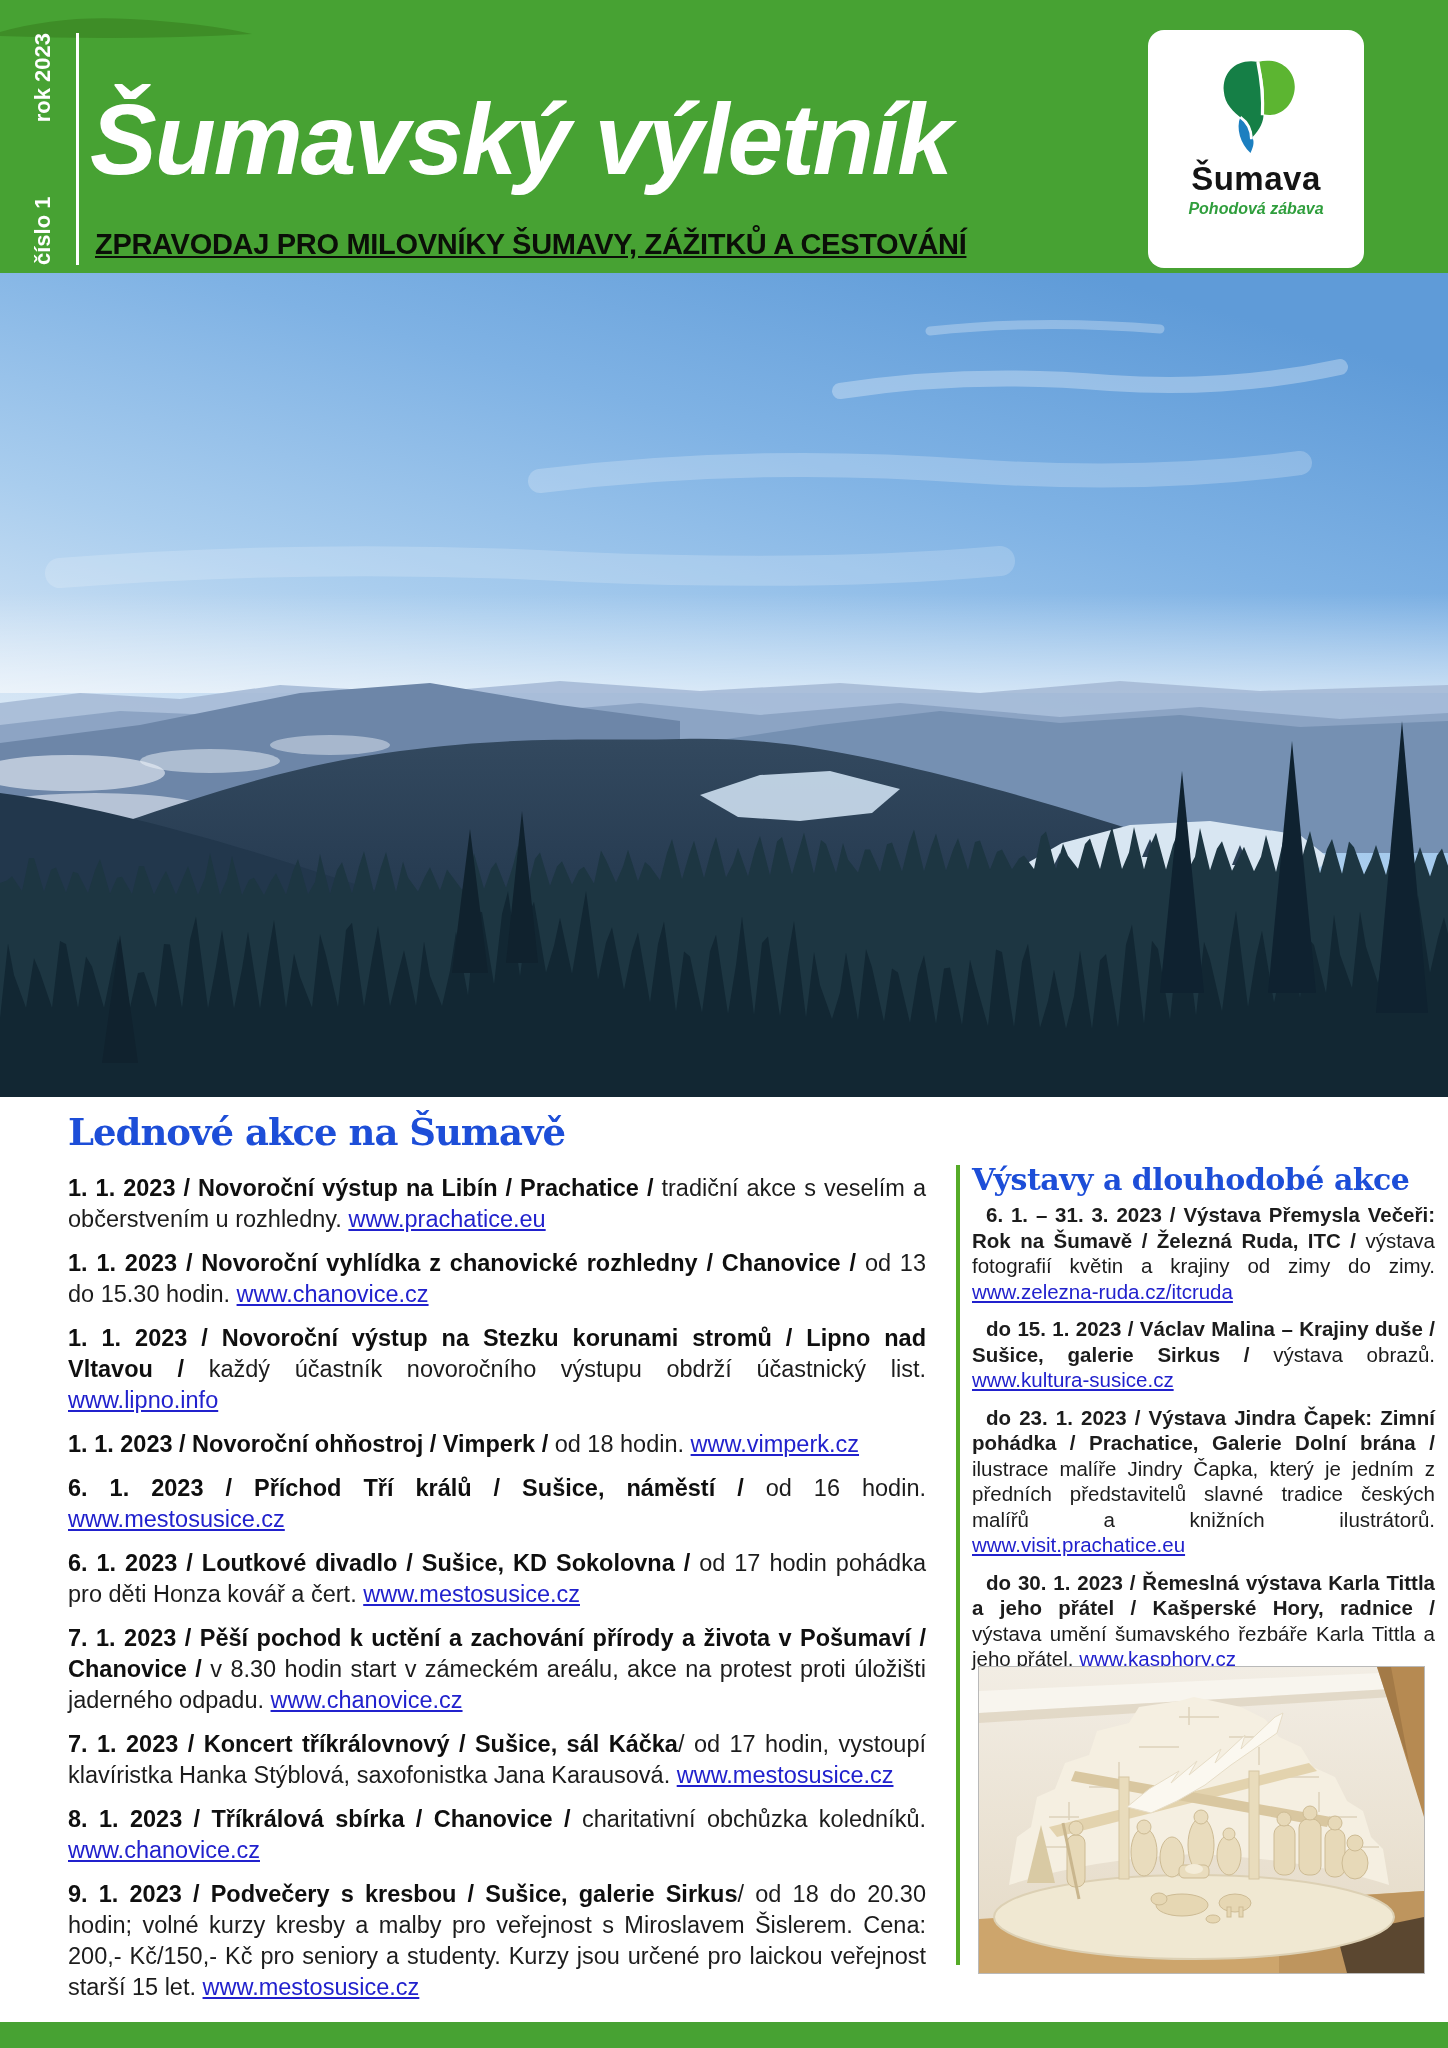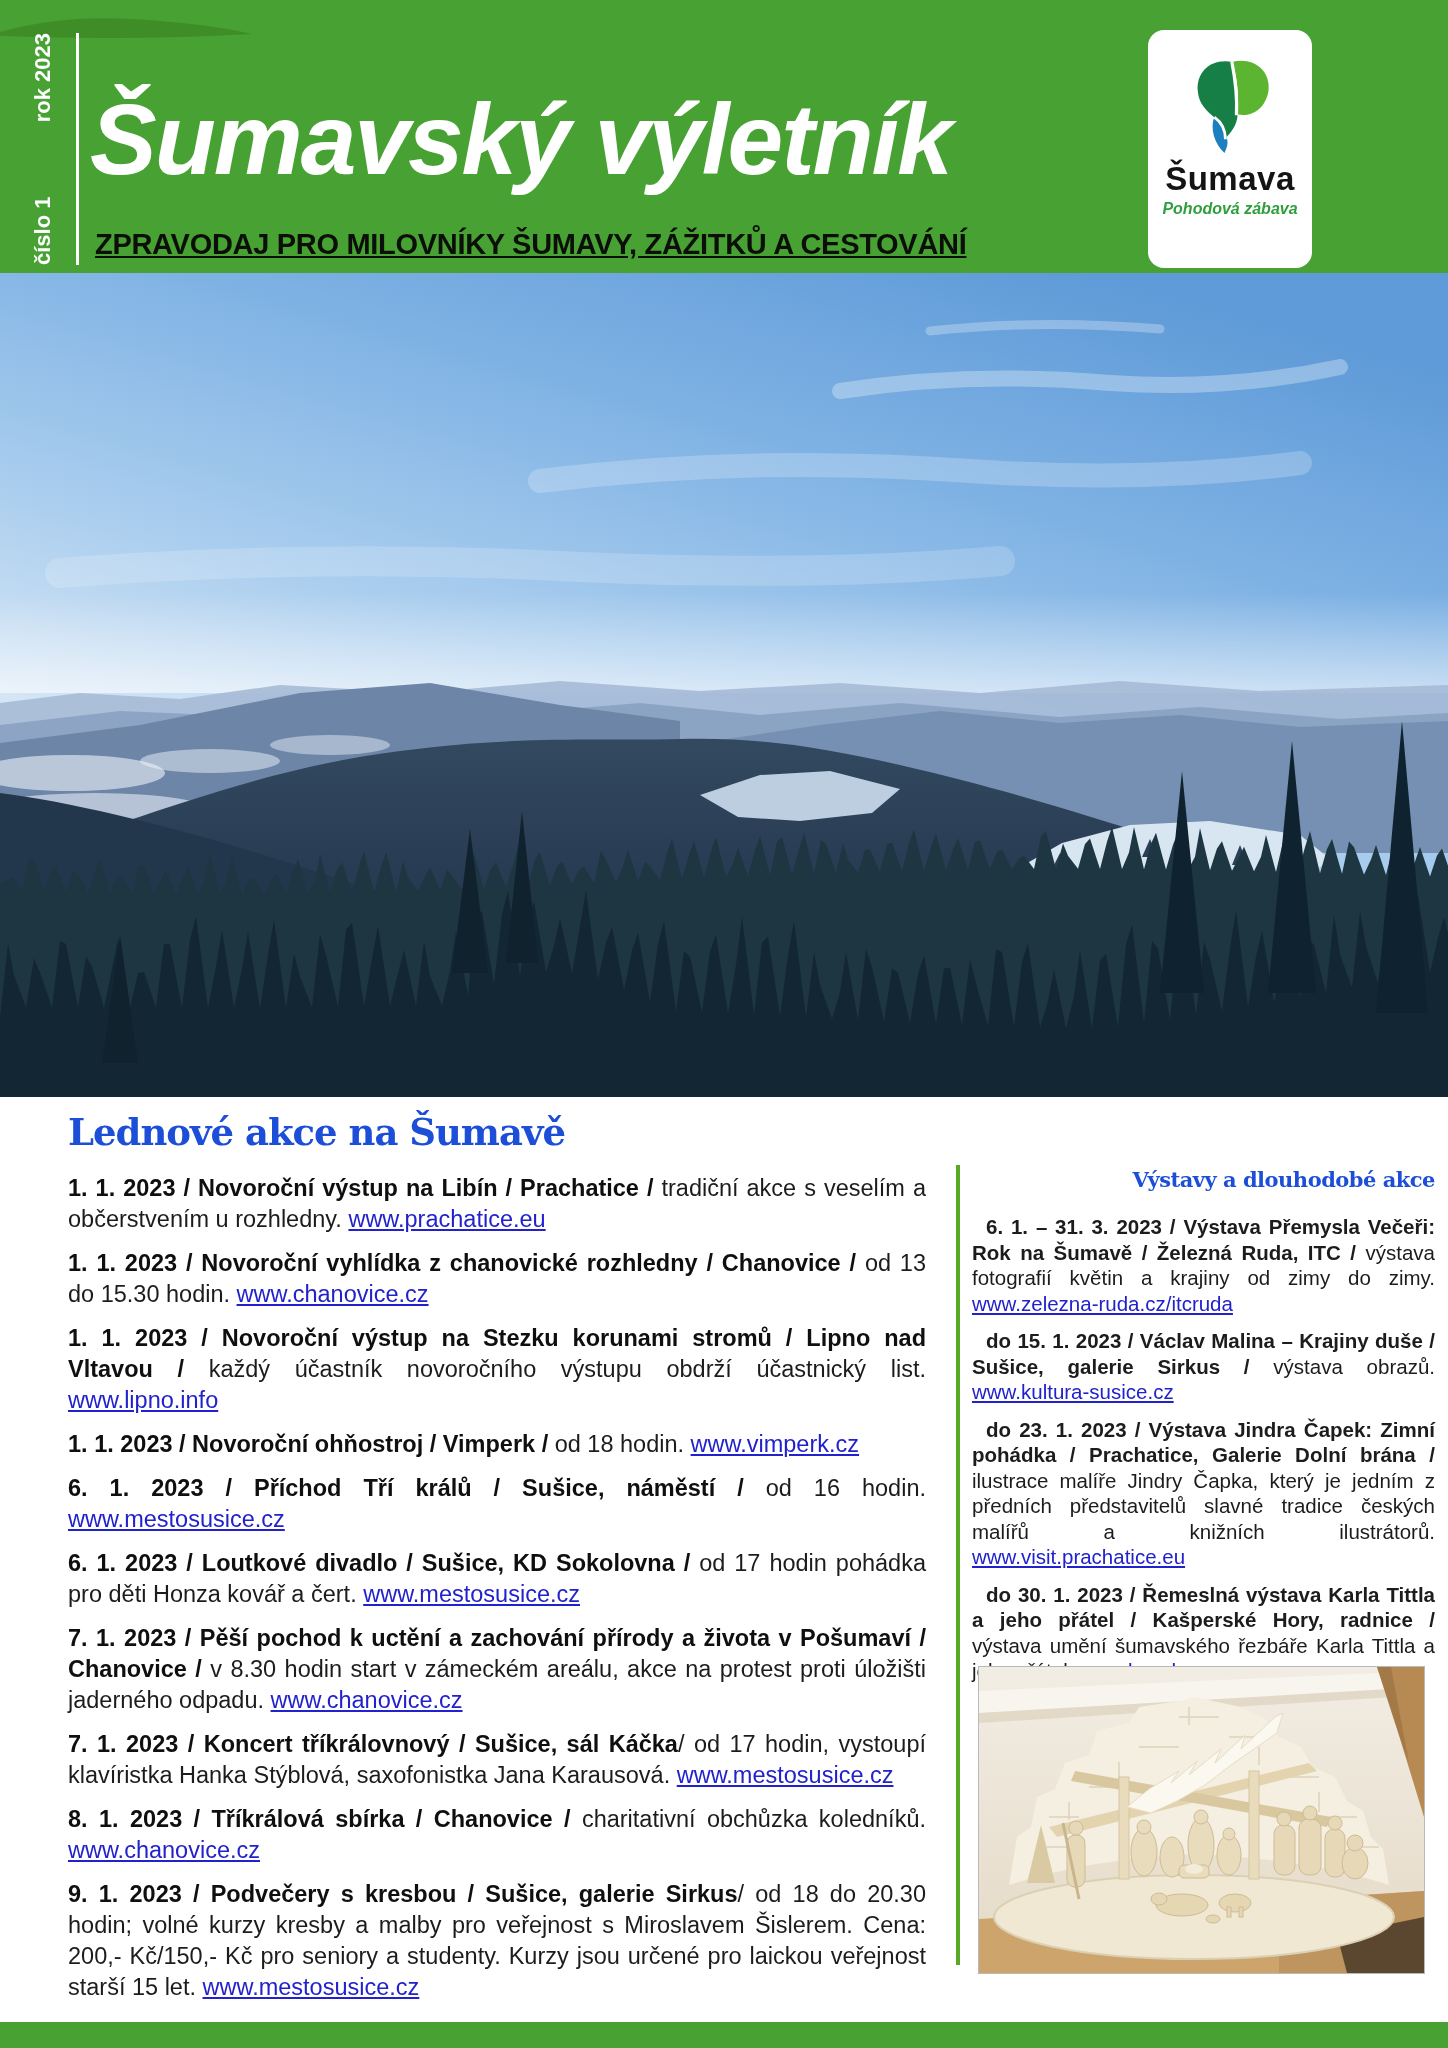--- a/index.html
+++ b/index.html
@@ -20,21 +20,21 @@
   .title{
     position:absolute;left:90px;top:84px;margin:0;
     color:#ffffff;font-size:100px;line-height:110px;font-weight:bold;font-style:italic;
     letter-spacing:-2px;white-space:nowrap;
   }
   .subtitle{
     position:absolute;left:95px;top:228px;
     color:#0b0f08;font-size:29px;font-weight:bold;letter-spacing:-0.3px;white-space:nowrap;text-decoration:underline;
   }
   .logo-box{
-    position:absolute;left:1148px;top:30px;width:164px;height:238px;
+    position:absolute;left:1148px;top:30px;width:216px;height:238px;
     background:#ffffff;border-radius:16px;
     display:flex;flex-direction:column;align-items:center;padding-top:26px;box-sizing:border-box;
   }
   .logo-mark{width:92px;height:102px;}
   .logo-name{font-size:33px;font-weight:bold;color:#141414;margin-top:2px;letter-spacing:0.5px;}
   .logo-tagline{font-size:16px;font-weight:bold;font-style:italic;color:#2f9e3c;margin-top:2px;}
   
   .hero{position:absolute;left:0;top:273px;width:1448px;height:824px;overflow:hidden;}
   .hero svg{display:block;width:1448px;height:824px;}
   
@@ -45,21 +45,21 @@
   .col-left{position:absolute;left:68px;top:1108px;width:862px;}
   .col-left h2{font-size:37px;line-height:48px;margin-bottom:17px;}
   .evt{
     font-size:23.5px;line-height:31px;text-align:justify;color:#1c1c1c;
     margin:0 4px 13px 0;
   }
   .evt b{color:#0f0f0f;}
   .link{color:#2121cd;text-decoration:underline;cursor:pointer;}
   .divider{position:absolute;left:956px;top:1165px;width:4px;height:800px;background:#55ab28;}
   .col-right{position:absolute;left:972px;top:1158px;width:463px;}
-  .col-right h2{font-size:21px;line-height:44px;letter-spacing:-0.5px;margin-bottom:12px;text-align:right;}
+  .col-right h2{font-size:30px;line-height:44px;letter-spacing:-0.5px;text-align:left;}
   .evt2{
     font-size:20.5px;line-height:25.5px;text-align:justify;color:#1c1c1c;
     text-indent:14px;margin:0 0 12px 0;
   }
   .nativity{
     position:absolute;left:978px;top:1666px;width:445px;height:306px;
     border:1px solid #b9b9b9;box-sizing:content-box;overflow:hidden;background:#e9e0cf;
   }
   .nativity svg{display:block;width:445px;height:306px;}
   .footer-bar{position:absolute;left:0;top:2022px;width:1448px;height:26px;background:#47a233;}

